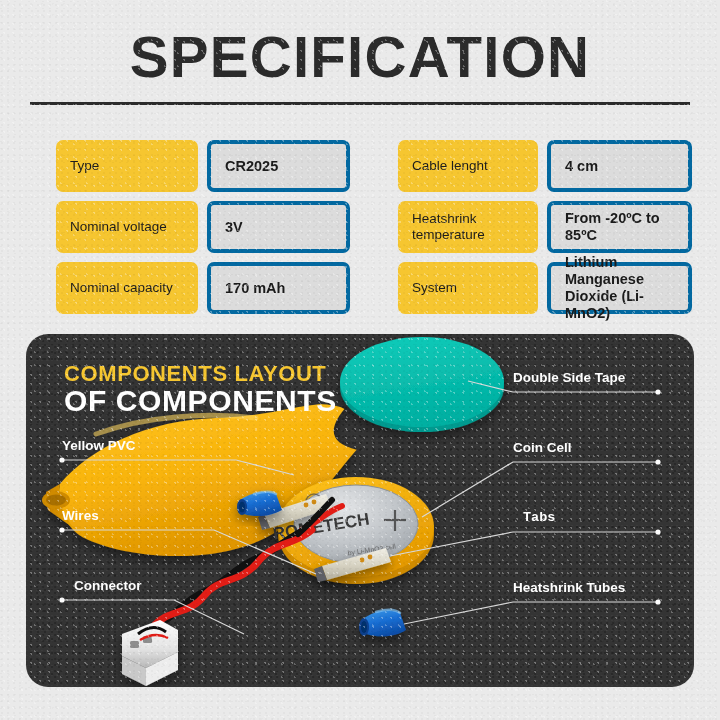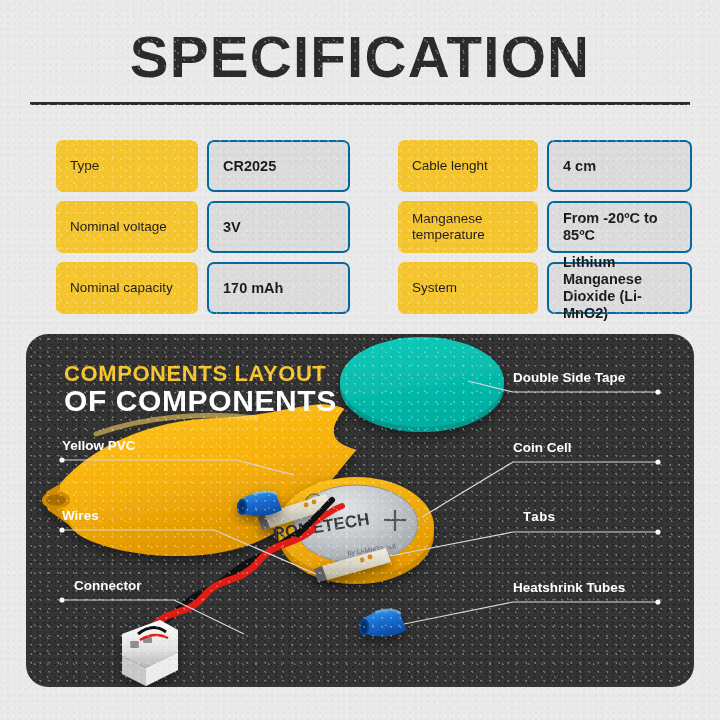--- a/index.html
+++ b/index.html
@@ -85,21 +85,21 @@
     padding: 0 14px;
     font-size: 13.5px;
     line-height: 16px;
     color: #1d1d1d;
     font-weight: 400;
     margin-left: 26px;
   }
   .spec-value {
     flex: 1 1 auto;
     background: #dcdcdc;
-    border: 2px solid #0369a1;
+    border: 4px solid #0369a1;
     border-radius: 7px;
     display: flex;
     align-items: center;
     padding: 0 14px;
     font-size: 14.5px;
     line-height: 17px;
     color: #1b1b1b;
     font-weight: 700;
   }
   .spec-col.right .spec-label { width: 140px; flex: 0 0 140px; }
@@ -190,21 +190,21 @@
       <div class="spec-value">170 mAh</div>
     </div>
   </div>
 
   <div class="spec-col right">
     <div class="spec-row">
       <div class="spec-label">Cable lenght</div>
       <div class="spec-value">4 cm</div>
     </div>
     <div class="spec-row">
-      <div class="spec-label">Manganese temperature</div>
+      <div class="spec-label">Heatshrink temperature</div>
       <div class="spec-value">From -20ºC to 85ºC</div>
     </div>
     <div class="spec-row">
       <div class="spec-label">System</div>
       <div class="spec-value">Lithium Manganese Dioxide (Li-MnO2)</div>
     </div>
   </div>
 
 </div>
 

